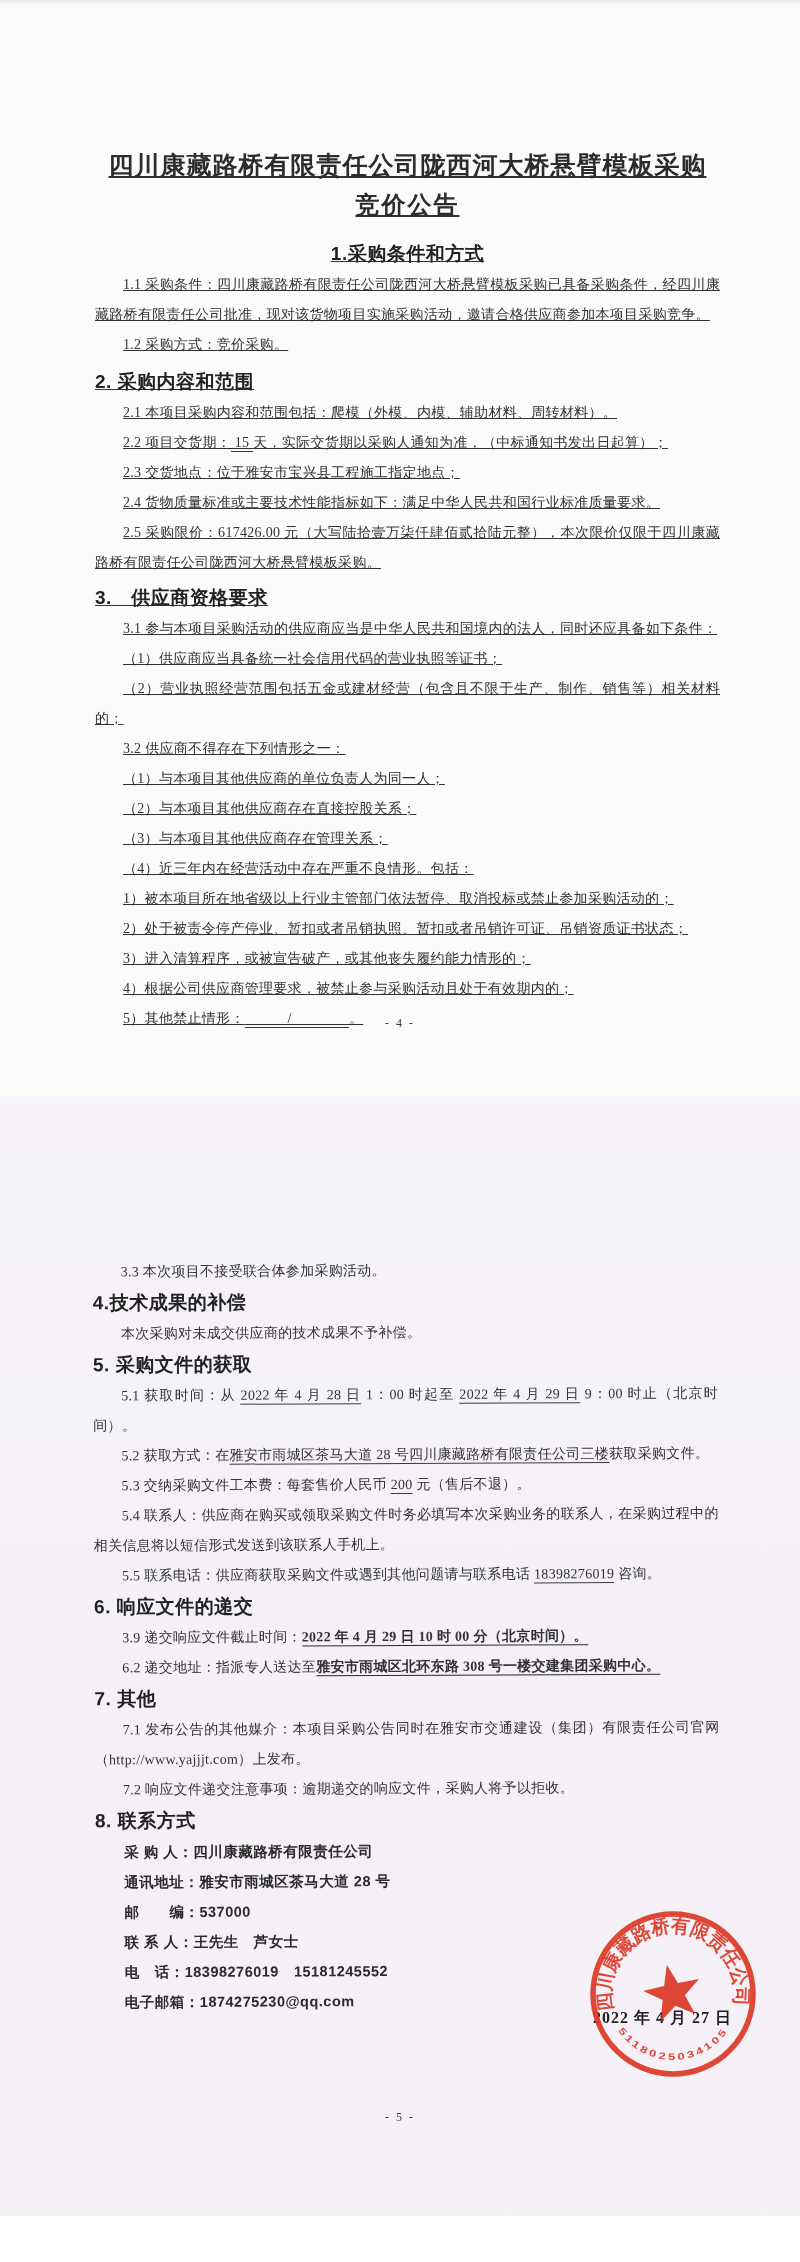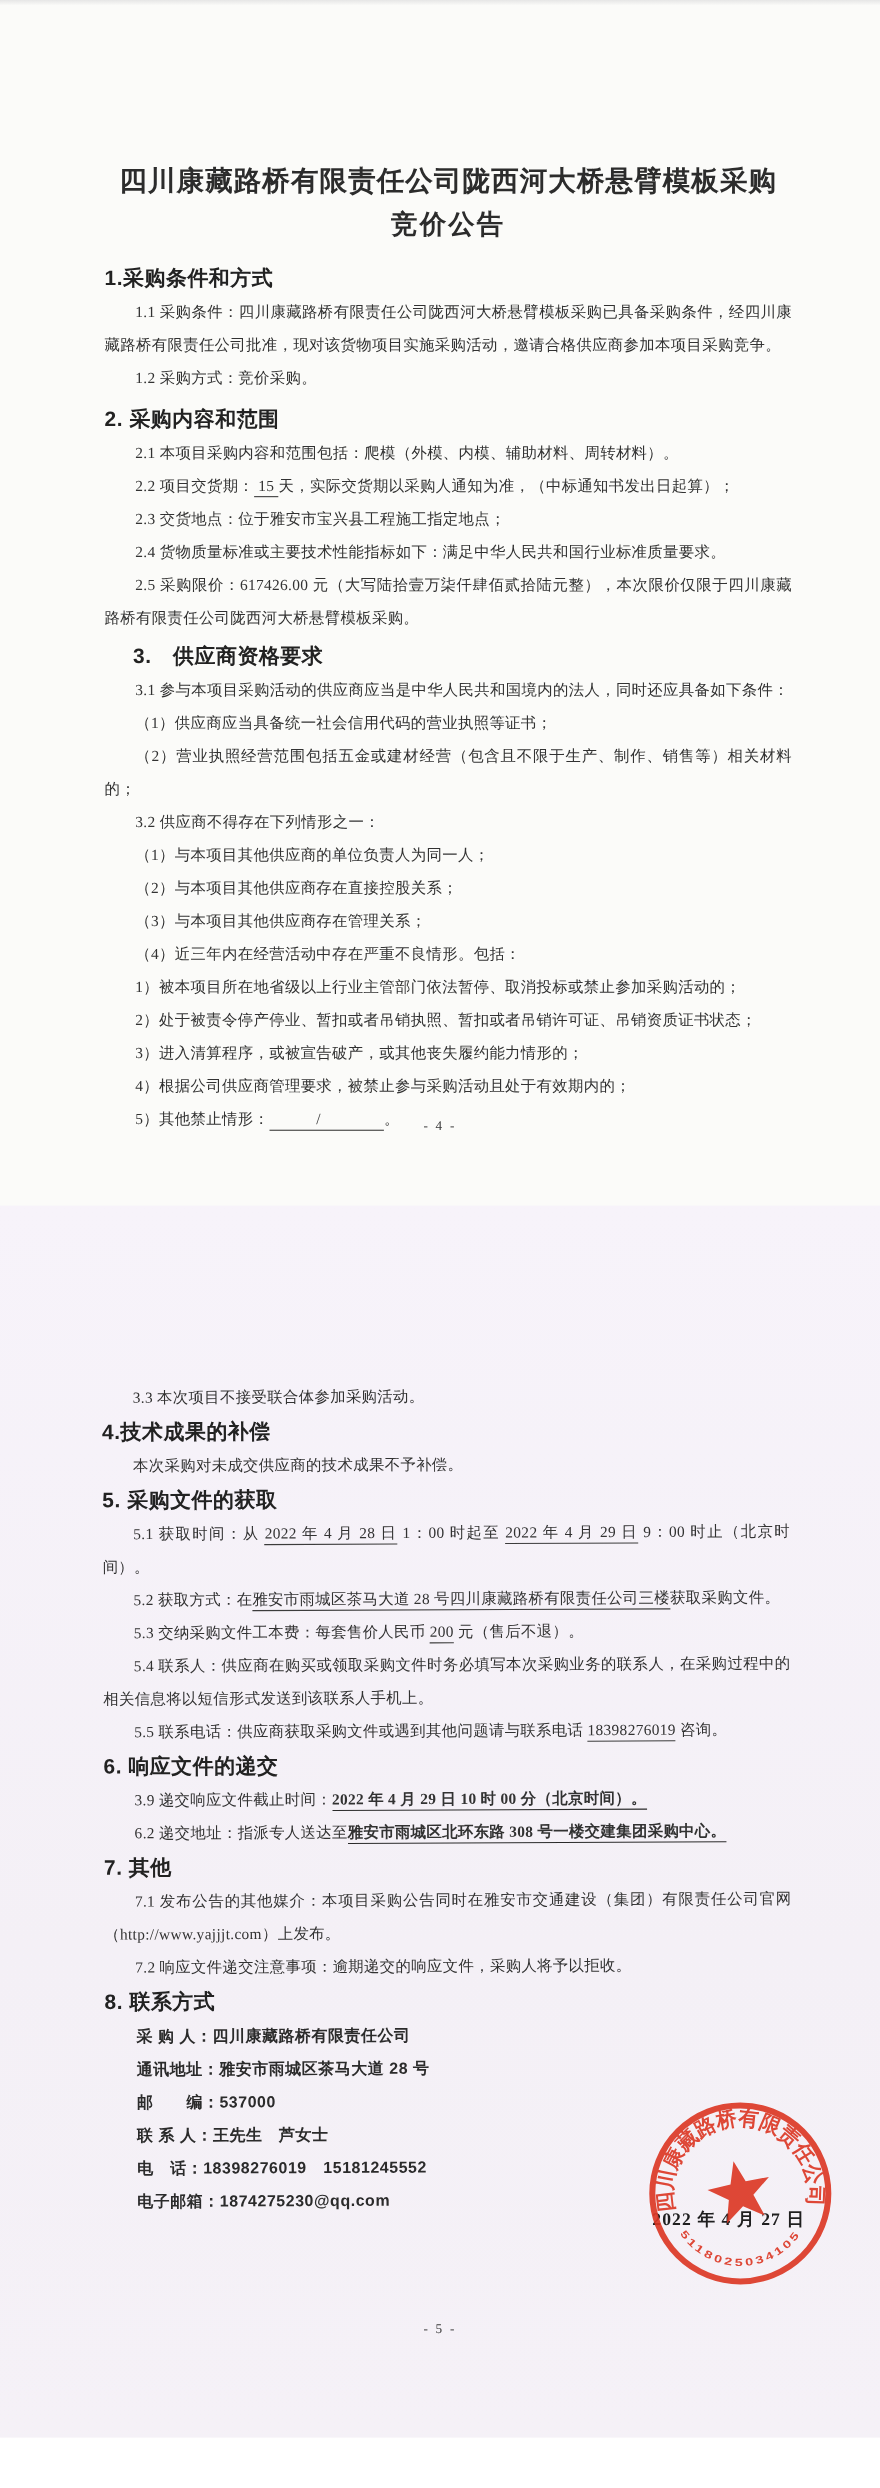--- a/index.html
+++ b/index.html
@@ -6,20 +6,21 @@
   body{
     width:800px;height:2262px;background:#ffffff;overflow:hidden;
     font-family:"Liberation Serif","DejaVu Serif",serif;
     color:#323232;
     -webkit-font-smoothing:antialiased;
   }
   .page{position:absolute;left:0;width:800px;}
   .page1{
     top:0;height:1132px;
     background:linear-gradient(180deg,#e6e6e6 0px,#fbfbf9 5px,#fbfbf9 100%);
+    text-decoration:underline;
   }
   .page2{
     top:1096px;height:1120px;
     background:linear-gradient(180deg,#f7f3fa 0%,#f4f0f6 60%,#f5f1f7 100%);
   }
   .content{
     position:relative;height:100%;
     padding:0 80px 0 95px;box-sizing:border-box;
   }
   .page2 .content{transform:rotate(-0.25deg);}
@@ -27,23 +28,23 @@
     text-align:center;font-weight:bold;color:#2c2c2c;
     font-family:"Liberation Serif","DejaVu Serif",serif;
   }
   .t1{margin-top:146px;font-size:25px;line-height:40px;letter-spacing:1px;}
   .t2{font-size:24px;line-height:38px;letter-spacing:2px;}
   .sec{
     font-family:"Liberation Sans","DejaVu Sans",sans-serif;
     font-weight:700;font-size:19px;line-height:32px;margin:0;color:#222;
     letter-spacing:0.5px;
   }
-  .sec.m14{margin-top:14px;}
+  .sec.m14{margin-top:14px;text-align:center;}
   .sec.m6{margin-top:6px;}
-  .sec.m4{margin-top:4px;margin-left:26px;}
+  .sec.m4{margin-top:4px;}
   .para{
     margin:0;font-size:14px;line-height:30px;text-indent:2em;
     text-align:justify;letter-spacing:0.3px;
   }
   .u{border-bottom:1px solid #3c3c3c;padding-bottom:1px;white-space:pre;}
   .ub{border-bottom:1.5px solid #2a2a2a;padding-bottom:1px;font-weight:bold;white-space:pre;}
   .m160{margin-top:160px;}
   .contact{
     font-family:"Liberation Sans","DejaVu Sans",sans-serif;
     font-weight:600;letter-spacing:0.5px;font-size:14.5px;color:#2b2b2b;

